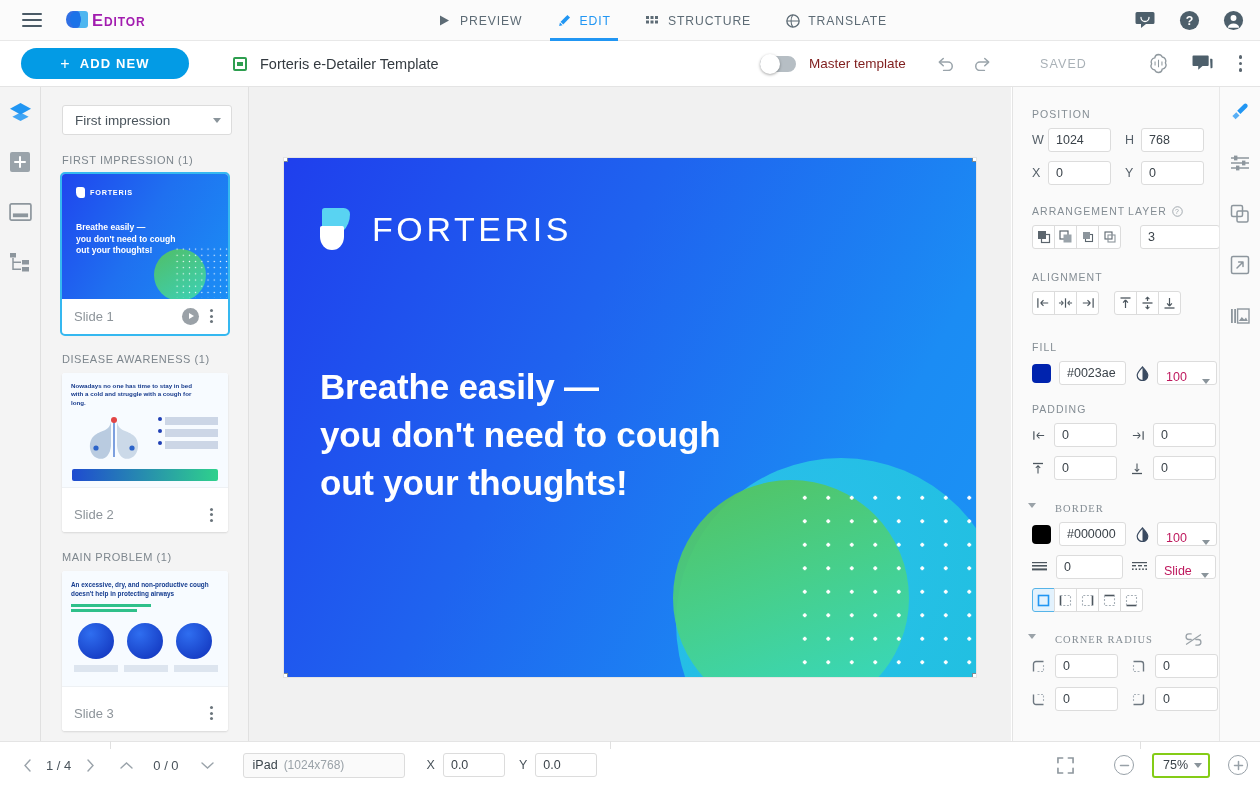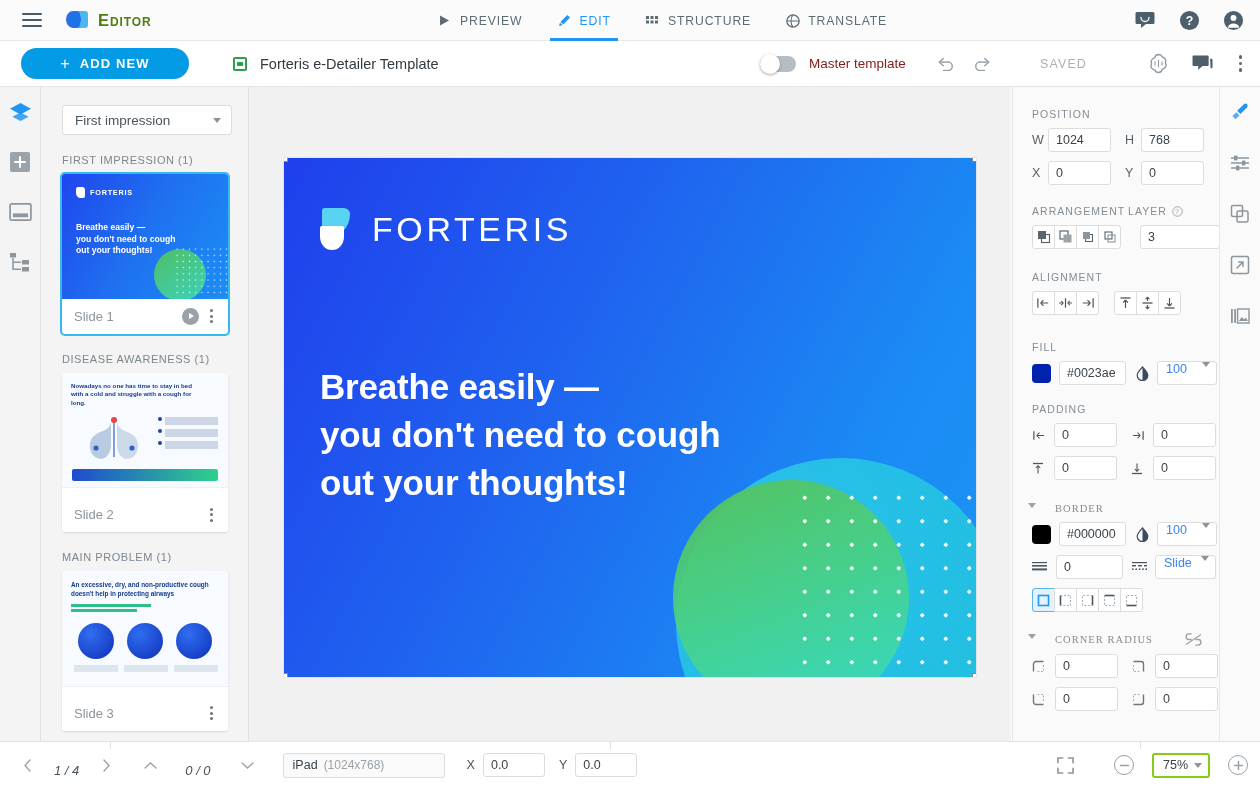--- a/index.html
+++ b/index.html
@@ -23,21 +23,21 @@
   .hamburger i { display: block; height: 2px; background: #4a5a66; border-radius: 1px; }
   .brand { display: flex; align-items: center; margin-left: 24px; }
   .brand-mark { width: 22px; height: 22px; position: relative; }
   .brand-mark .b1 { position: absolute; left: 0; top: 2px; width: 14px; height: 17px;
     background: #2f6fe4; border-radius: 50% 4px 4px 50%; }
   .brand-mark .b2 { position: absolute; left: 7px; top: 2px; width: 15px; height: 17px;
     background: #4db6f0; border-radius: 3px 3px 3px 3px; }
   .brand-mark .b3 { position: absolute; left: 4px; top: 3px; width: 11px; height: 15px;
     background: #1b73e8; border-radius: 50%; }
   .brand-name {
-    margin-left: 10px; font-size: 16.5px; font-weight: 700; color: #4d7c0f;
+    margin-left: 4px; font-size: 16.5px; font-weight: 700; color: #a21caf;
     letter-spacing: 0.9px; font-variant: small-caps;
   }
   .centernav { position: absolute; left: 420px; top: 0; height: 41px; display: flex; align-items: stretch; }
   .navitem {
     display: flex; align-items: center; gap: 8px; padding: 0 17px;
     font-size: 12.2px; letter-spacing: 0.9px; color: #5d6b75; cursor: pointer;
     position: relative; font-weight: 500;
   }
   .navitem.active { color: #2196f3; }
   .navitem.active::after {
@@ -181,37 +181,37 @@
   .btn-grp { display: flex; }
   .ibtn {
     width: 23px; height: 24px; border: 1px solid #dcdcdc; background: #fff;
     display: flex; align-items: center; justify-content: center; cursor: pointer; margin-left: -1px;
   }
   .ibtn:first-child { margin-left: 0; border-radius: 3px 0 0 3px; }
   .ibtn:last-child { border-radius: 0 3px 3px 0; }
   .ibtn.on { background: #e3f2fd; border-color: #56b4e8; }
   .sel {
     height: 24px; border: 1px solid #dcdcdc; border-radius: 3px; background: #fff; width: 60px;
-    font-size: 12.5px; color: #3b82f6; padding: 0 6px 0 8px; display: flex; align-items: flex-start;
+    font-size: 12.5px; color: #be185d; padding: 0 6px 0 8px; display: flex; align-items: flex-end;
     justify-content: space-between; cursor: pointer;
   }
   .swatch { width: 19px; height: 19px; border-radius: 4px; }
   .opacity-ico { width: 15px; height: 16px; display: flex; align-items: center; justify-content: center; }
   .railR {
     position: absolute; left: 1219px; top: 87px; width: 41px; height: 654px;
     background: #fafafa; border-left: 1px solid #e8e8e8;
     display: flex; flex-direction: column; align-items: center; padding-top: 11px; gap: 23px;
   }
 
   
   .bottombar {
     position: absolute; left: 0; top: 741px; width: 1260px; height: 47px;
     background: #fff; border-top: 1px solid #e4e4e4; display: flex; align-items: center;
   }
-  .pg-ctl { display: flex; align-items: flex-end; gap: 8px; margin-left: 14px; font-style: italic; }
+  .pg-ctl { display: flex; align-items: center; gap: 0; margin-left: 14px; }
   .arw { width: 26px; height: 26px; display: flex; align-items: center; justify-content: center; cursor: pointer; color: #9aa3aa; font-size: 13px; }
   .pg-num { font-size: 13px; color: #49535b; padding: 0 6px; }
   .dev-sel {
     margin-left: 22px; width: 162px; height: 25px; border: 1px solid #dcdcdc; border-radius: 3px;
     background: #fafafa; display: flex; align-items: center; padding: 0 9px; gap: 6px; cursor: pointer;
   }
   .dev-name { font-size: 12.5px; color: #39434a; text-align: right; }
   .dev-dim { font-size: 12px; color: #9aa2a8; }
   .coord { display: flex; align-items: center; gap: 8px; margin-left: 22px; }
   .coord .lbl { font-size: 12.5px; color: #49535b; }

